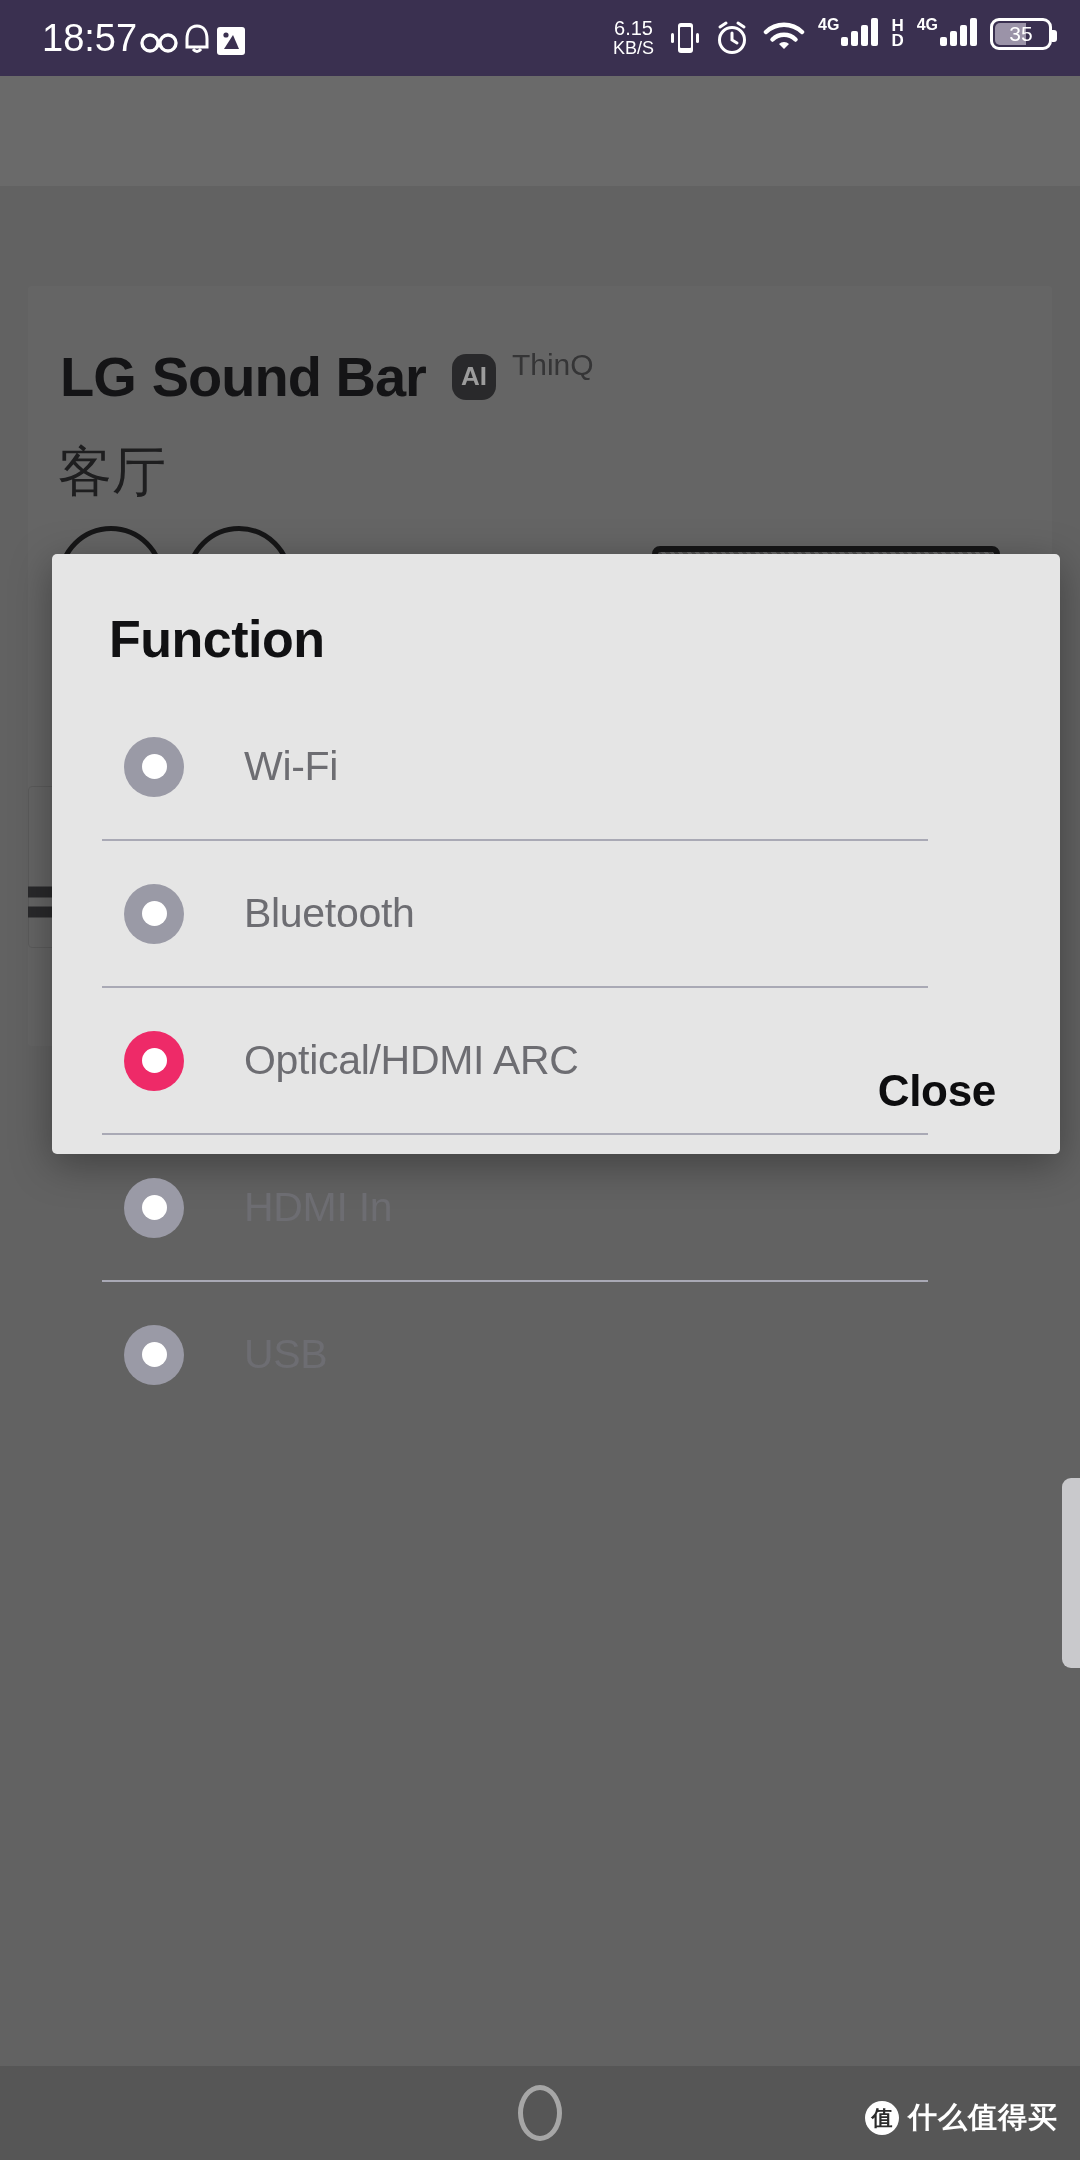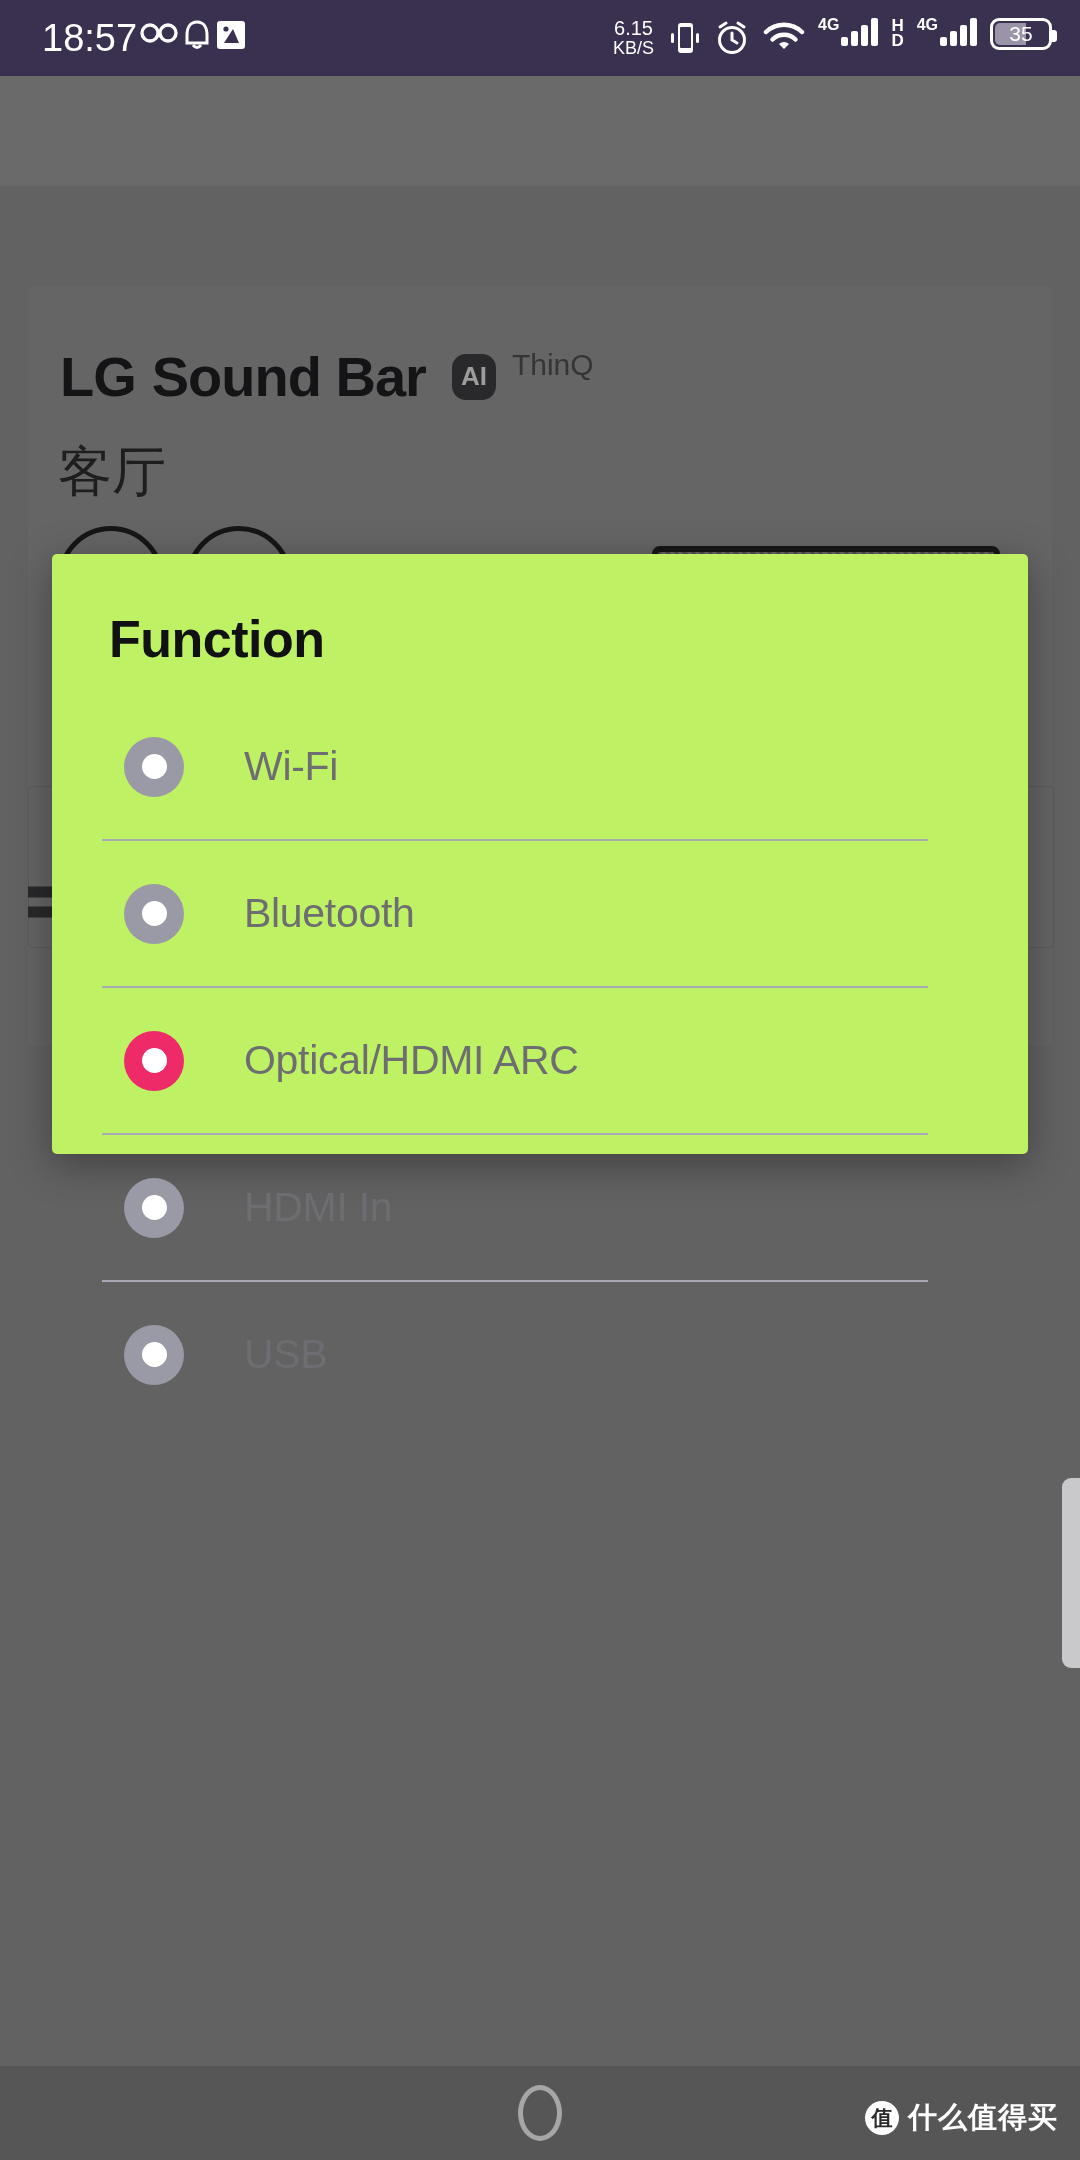--- a/index.html
+++ b/index.html
@@ -13,21 +13,21 @@
     overflow:hidden;
     background:#6a6a6a;
   }
 
   
   #statusbar{
     position:absolute;left:0;top:0;width:1080px;height:76px;
     background:#3a3050;
     display:flex;align-items:center;
   }
-  #sb-left{display:flex;align-items:flex-start;gap:2px;padding-left:42px;}
+  #sb-left{display:flex;align-items:flex-end;gap:2px;padding-left:42px;}
   #sb-clock{color:#ffffff;font-size:38px;font-weight:400;letter-spacing:0px;line-height:38px;}
   .sb-ico{display:inline-flex;align-items:center;justify-content:center;color:#fff;}
   #sb-right{margin-left:auto;display:flex;gap:13px;padding-right:28px;}
   #netspeed{
     color:#fff;font-size:19px;line-height:20px;text-align:center;
     display:flex;flex-direction:column;align-items:center;font-weight:400;
   }
   #netspeed .v{font-size:20px;}
   #netspeed .u{font-size:18px;}
   .bars{display:flex;align-items:flex-end;gap:3px;height:28px;}
@@ -108,22 +108,23 @@
 
   
   #scrim{
     position:absolute;left:0;top:186px;width:1080px;height:1880px;
     background:rgba(0,0,0,0.28);
   }
 
   
   #dialog{
     position:absolute;left:52px;top:554px;width:976px;height:600px;
-    background:#bef264;border-radius:5px;
+    background:#e5e5e5;border-radius:5px;
     box-shadow:0 10px 40px rgba(0,0,0,0.35);
+    padding-left:32px;
   }
   #dialog-title{
     position:absolute;left:57px;top:55px;
     font-size:52px;font-weight:700;color:#111113;letter-spacing:-0.5px;
   }
   #options{
     position:absolute;left:50px;top:140px;width:826px;
   }
   .opt{
     position:relative;height:145px;display:flex;align-items:center;
@@ -317,20 +318,21 @@
 
       <div class="opt">
         <span class="radio">
             <i></i>
           </span>
         <span class="opt-label">USB</span>
       </div>
 
     </div>
 
+    <button id="close-btn">Close</button>
   </div>
 
   <div id="scrollbar"></div>
 
   <div id="navbar">
     <div id="home-dot"></div>
     <div id="watermark">
       <span id="wm-logo">值</span>
       <span id="wm-text">什么值得买</span>
     </div>

